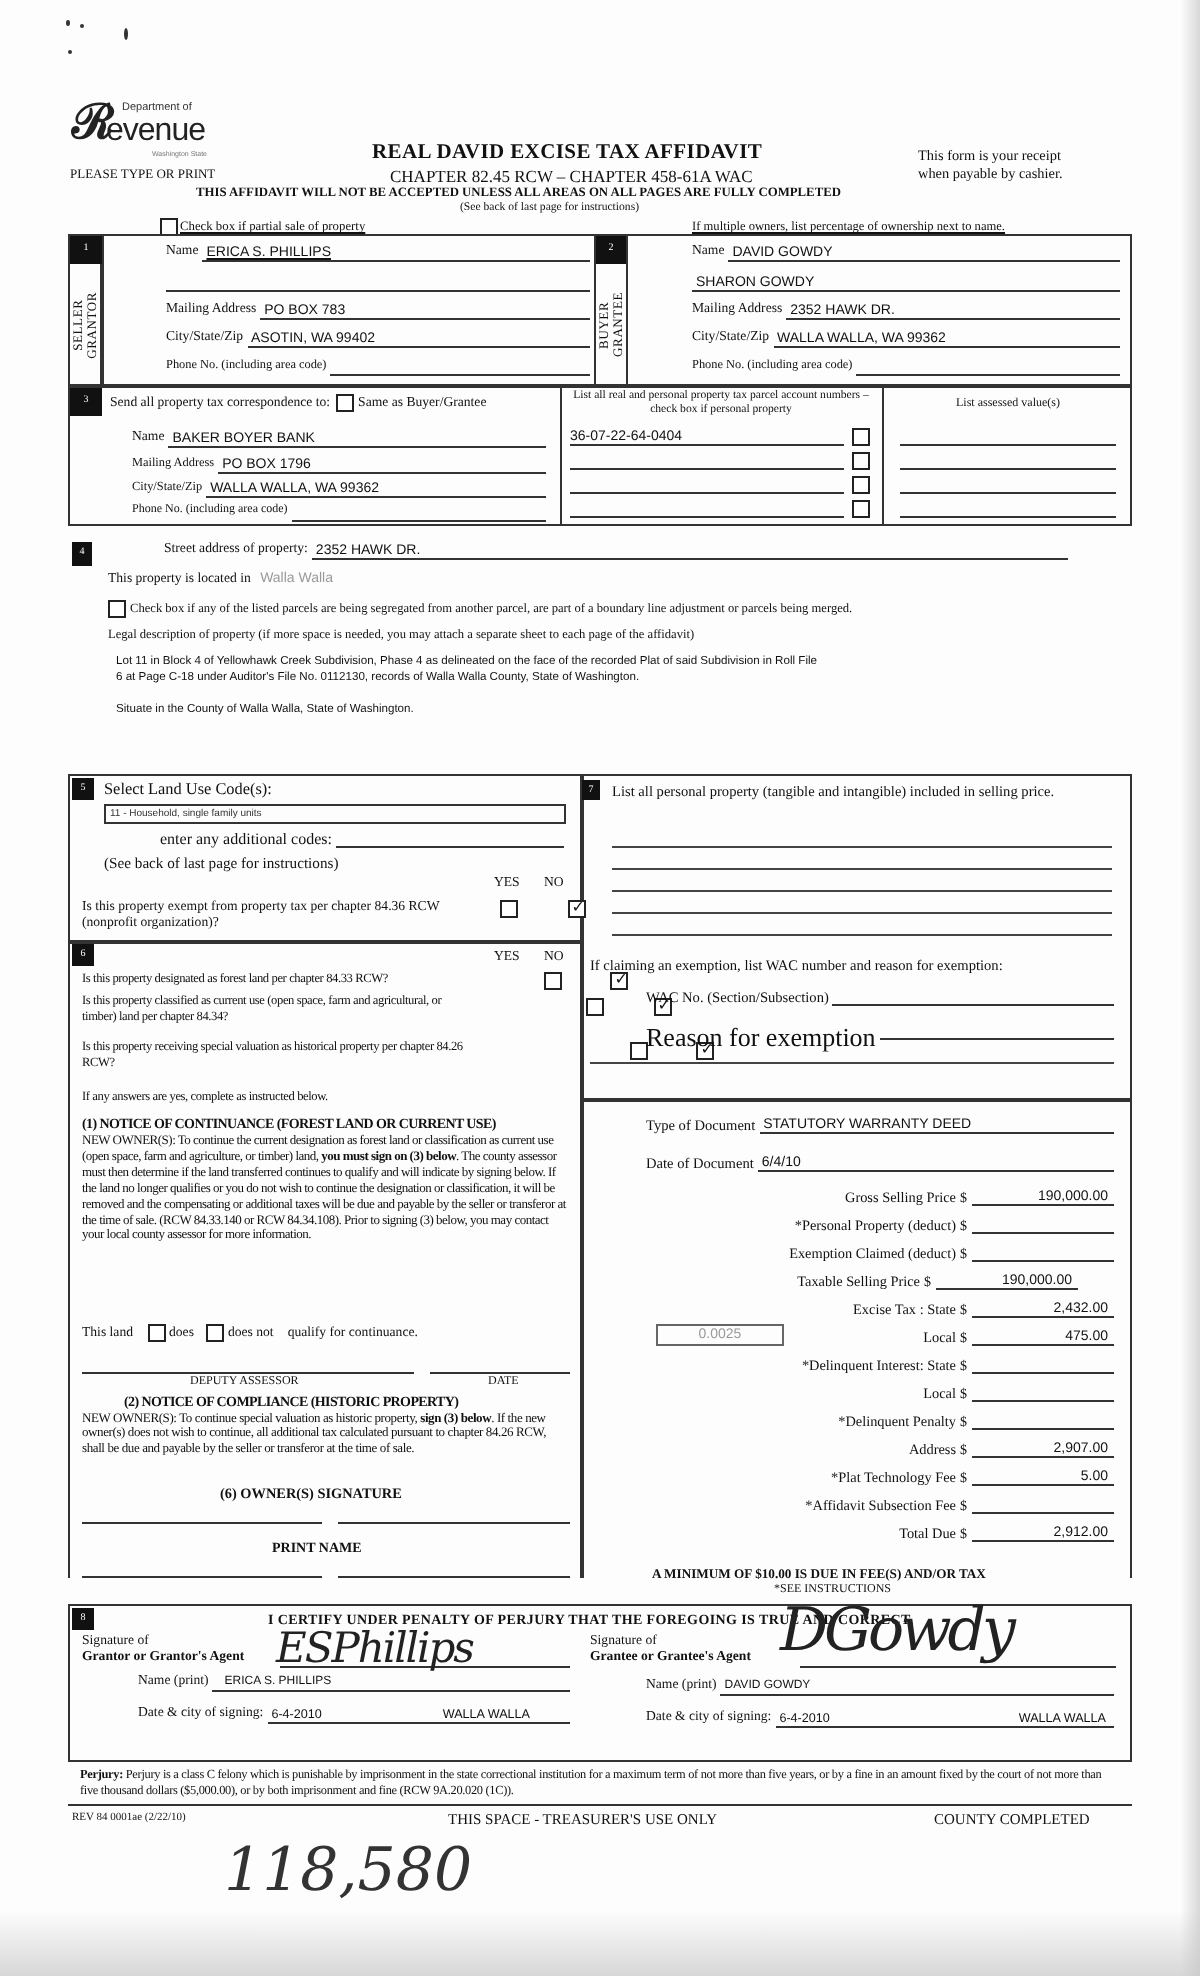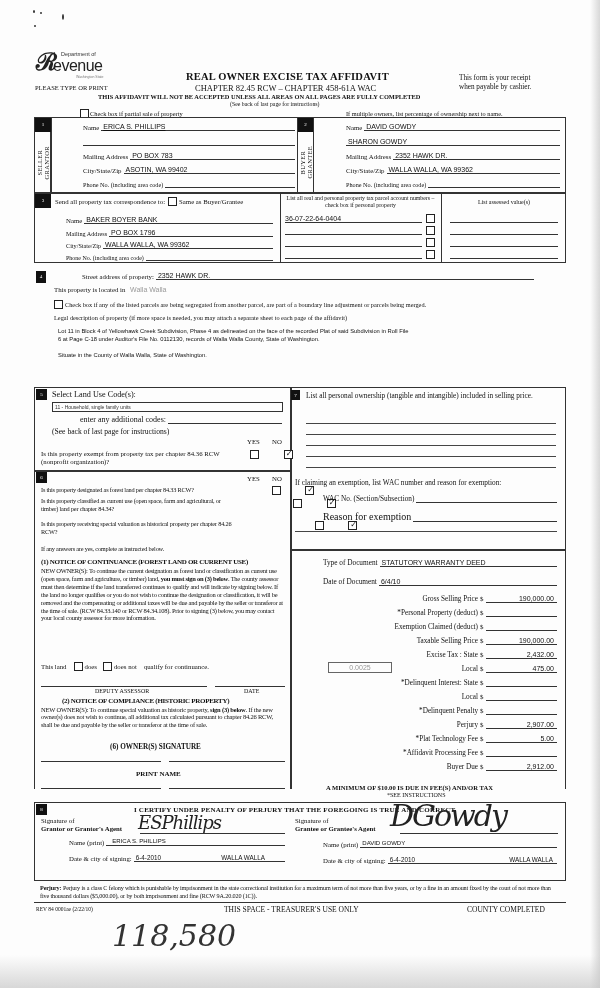--- a/index.html
+++ b/index.html
@@ -5,21 +5,21 @@
   * { box-sizing: border-box; margin: 0; padding: 0; }
   html, body { width: 600px; height: 988px; background: #fdfdfd; overflow: hidden; }
   body { font-family: "Liberation Serif", serif; color: #111; position: relative; font-size: 7px; }
   .abs { position: absolute; }
   .sans { font-family: "Liberation Sans", sans-serif; }
   .fill { font-family: "Liberation Sans", sans-serif; font-size: 7px; }
   .numbox { background: #111; color: #fff; font-size: 5px; text-align: center; line-height: 11px; width: 11px; height: 11px; }
   .cb { width: 9px; height: 9px; border: 1px solid #222; background: #fff; display: inline-block; vertical-align: middle; position: relative; }
   .cb.checked::after { content: "✓"; position: absolute; left: 1px; top: -2px; font-size: 8px; font-family: "DejaVu Sans", sans-serif; color: #111; }
   .box { border: 1px solid #333; }
-  .row { position: absolute; display: flex; align-items: flex-end; white-space: nowrap; padding-left: 28px; }
+  .row { position: absolute; display: flex; align-items: flex-start; white-space: nowrap; padding-left: 28px; }
   .row .lab { padding-right: 2px; }
   .row .val { flex: 1; border-bottom: 1px solid #333; padding-left: 2px; height: 9px; line-height: 9px; }
   .vert { writing-mode: vertical-rl; transform: rotate(180deg); font-size: 6.5px; text-align: center; letter-spacing: 0.3px; line-height: 7px; }
   .money { display:flex; align-items:flex-end; position:absolute; white-space:nowrap; }
   .money .lab { text-align: right; width: 185px; padding-right: 2px; font-size: 7.2px; }
   .money .dollar { width: 6px; }
   .money .amt { flex: 1; border-bottom: 1px solid #333; text-align: right; padding-right: 3px; font-family: "Liberation Sans", sans-serif; font-size: 7px; height: 9px; line-height: 9px; }
   .handwrite { font-family: "DejaVu Serif", serif; font-style: italic; color: #222; }
   .speck { position:absolute; background:#333; border-radius:50%; }
 </style>
@@ -35,21 +35,21 @@
 <div class="speck" style="left:34px;top:25px;width:2px;height:2px;"></div>
 
 
 <div class="abs" style="left:36px;top:48px;width:70px;height:34px;">
   <div class="abs sans" style="left:0;top:2px;font-size:24px;font-weight:bold;color:#222;line-height:24px;">ℛ</div>
   <div class="abs sans" style="left:25px;top:3px;font-size:5.5px;color:#333;">Department of</div>
   <div class="abs sans" style="left:17px;top:10px;font-size:16px;color:#222;letter-spacing:-0.5px;line-height:16px;">evenue</div>
   <div class="abs sans" style="left:40px;top:27px;font-size:3.5px;color:#777;">Washington State</div>
 </div>
 <div class="abs" style="left:35px;top:84px;font-size:6.5px;">PLEASE TYPE OR PRINT</div>
-<div class="abs" style="left:186px;top:71px;font-size:10.5px;font-weight:bold;letter-spacing:0.2px;">REAL OWNER EXCISE TAX AFFIDAVIT</div>
+<div class="abs" style="left:186px;top:71px;font-size:10.5px;font-weight:bold;letter-spacing:0.2px;">REAL DAVID EXCISE TAX AFFIDAVIT</div>
 <div class="abs" style="left:195px;top:83px;font-size:8.5px;">CHAPTER 82.45 RCW – CHAPTER 458-61A WAC</div>
 <div class="abs" style="left:459px;top:74px;font-size:7.2px;">This form is your receipt</div>
 <div class="abs" style="left:459px;top:83px;font-size:7.2px;">when payable by cashier.</div>
 <div class="abs" style="left:98px;top:93px;font-size:6.4px;font-weight:bold;">THIS AFFIDAVIT WILL NOT BE ACCEPTED UNLESS ALL AREAS ON ALL PAGES ARE FULLY COMPLETED</div>
 <div class="abs" style="left:230px;top:101px;font-size:5.8px;">(See back of last page for instructions)</div>
 <div class="abs" style="left:80px;top:109px;display:flex;align-items:center;">
   <span class="cb"></span>
   <span style="font-size:6.4px;text-decoration:underline;margin-left:1px;">Check box if partial sale of property</span>
 </div>
 <div class="abs" style="left:346px;top:110px;font-size:6.3px;text-decoration:underline;">If multiple owners, list percentage of ownership next to name.</div>
@@ -250,33 +250,33 @@
 </div>
 <div class="abs" style="left:110px;top:743px;font-size:7.2px;font-weight:bold;">(6)  OWNER(S) SIGNATURE</div>
 <div class="abs" style="left:41px;top:761px;width:120px;border-bottom:1px solid #333;"></div>
 <div class="abs" style="left:169px;top:761px;width:116px;border-bottom:1px solid #333;"></div>
 <div class="abs" style="left:136px;top:770px;font-size:7px;font-weight:bold;">PRINT NAME</div>
 <div class="abs" style="left:41px;top:788px;width:120px;border-bottom:1px solid #333;"></div>
 <div class="abs" style="left:169px;top:788px;width:116px;border-bottom:1px solid #333;"></div>
 
 
 <div class="abs numbox" style="left:291px;top:390px;width:9px;height:10px;">7</div>
-<div class="abs" style="left:306px;top:390px;width:250px;font-size:7.3px;line-height:11px;">List all  personal ownership (tangible and intangible) included in selling price.</div>
+<div class="abs" style="left:306px;top:390px;width:250px;font-size:7.3px;line-height:11px;">List all  personal property (tangible and intangible) included in selling price.</div>
 <div class="abs" style="left:306px;top:423px;width:250px;border-bottom:1px solid #444;"></div>
 <div class="abs" style="left:306px;top:434px;width:250px;border-bottom:1px solid #444;"></div>
 <div class="abs" style="left:306px;top:445px;width:250px;border-bottom:1px solid #444;"></div>
 <div class="abs" style="left:306px;top:456px;width:250px;border-bottom:1px solid #444;"></div>
 <div class="abs" style="left:306px;top:467px;width:250px;border-bottom:1px solid #444;"></div>
 <div class="abs" style="left:295px;top:478px;font-size:7.3px;white-space:nowrap;">If claiming an exemption, list WAC number and reason for exemption:</div>
 <div class="row" style="left:295px;top:494px;width:262px;">
   <span class="lab" style="font-size:7.3px;">WAC No. (Section/Subsection)</span>
   <span class="val fill"></span>
 </div>
 <div class="row" style="left:295px;top:511px;width:262px;">
-  <span class="lab" style="font-size:10px;">Reason for exemption</span>
+  <span class="lab" style="font-size:13px;">Reason for exemption</span>
   <span class="val fill"></span>
 </div>
 <div class="abs" style="left:295px;top:531px;width:262px;border-bottom:1px solid #444;"></div>
 <div class="abs" style="left:291px;top:549px;width:275px;height:1.5px;background:#333;"></div>
 
 <div class="row" style="left:295px;top:558px;width:262px;">
   <span class="lab" style="font-size:7.3px;">Type of Document</span>
   <span class="val fill">STATUTORY WARRANTY DEED</span>
 </div>
 <div class="row" style="left:295px;top:577px;width:262px;">
@@ -292,21 +292,21 @@
 <div class="money" style="left:295px;top:608px;width:262px;align-items:flex-end;">
   <span class="lab">*Personal Property (deduct)</span>
     <span class="dollar">$</span>
     <span class="amt"></span>
 </div>
 <div class="money" style="left:295px;top:622px;width:262px;">
   <span class="lab">Exemption Claimed (deduct)</span>
     <span class="dollar">$</span>
     <span class="amt"></span>
 </div>
-<div class="money" style="left:295px;top:636px;width:262px;">
+<div class="money" style="left:277px;top:636px;width:262px;">
   <span class="lab">Taxable Selling Price</span>
     <span class="dollar">$</span>
     <span class="amt">190,000.00</span>
 </div>
 <div class="money" style="left:295px;top:650px;width:262px;">
   <span class="lab">Excise Tax : State</span>
     <span class="dollar">$</span>
     <span class="amt">2,432.00</span>
 </div>
 <div class="abs sans" style="left:328px;top:662px;width:64px;height:11px;border:1px solid #666;color:#999;font-size:7px;text-align:center;line-height:10px;">0.0025</div>
@@ -324,53 +324,53 @@
   <span class="lab">Local</span>
     <span class="dollar">$</span>
     <span class="amt"></span>
 </div>
 <div class="money" style="left:295px;top:706px;width:262px;">
   <span class="lab">*Delinquent Penalty</span>
     <span class="dollar">$</span>
     <span class="amt"></span>
 </div>
 <div class="money" style="left:295px;top:720px;width:262px;">
-  <span class="lab">Perjury</span>
+  <span class="lab">Address</span>
     <span class="dollar">$</span>
     <span class="amt">2,907.00</span>
 </div>
 <div class="money" style="left:295px;top:734px;width:262px;">
   <span class="lab">*Plat Technology Fee</span>
     <span class="dollar">$</span>
     <span class="amt">5.00</span>
 </div>
 <div class="money" style="left:295px;top:748px;width:262px;">
-  <span class="lab">*Affidavit Processing Fee</span>
+  <span class="lab">*Affidavit Subsection Fee</span>
     <span class="dollar">$</span>
     <span class="amt"></span>
 </div>
 <div class="money" style="left:295px;top:762px;width:262px;">
-  <span class="lab">Buyer Due</span>
+  <span class="lab">Total Due</span>
     <span class="dollar">$</span>
     <span class="amt">2,912.00</span>
 </div>
 <div class="abs" style="left:326px;top:784px;font-size:6.6px;font-weight:bold;white-space:nowrap;">A MINIMUM OF $10.00 IS DUE IN FEE(S) AND/OR TAX</div>
 <div class="abs" style="left:387px;top:792px;font-size:6px;">*SEE INSTRUCTIONS</div>
 
 
 <div class="abs" style="left:34px;top:802px;width:532px;height:78px;border-top:1.5px solid #333;border-left:1.5px solid #333;border-right:1.5px solid #333;"></div>
 <div class="abs numbox" style="left:36px;top:804px;width:11px;height:11px;">8</div>
 <div class="abs" style="left:134px;top:806px;font-size:7px;font-weight:bold;letter-spacing:0.2px;white-space:nowrap;font-variant:small-caps;">I CERTIFY UNDER PENALTY OF PERJURY THAT THE FOREGOING IS TRUE AND CORRECT.</div>
 
 <div class="abs" style="left:41px;top:817px;font-size:6.8px;line-height:8px;">
   <div>Signature of</div>
   <div style="font-weight:bold;">Grantor or Grantor's Agent</div>
 </div>
 <div class="abs" style="left:140px;top:833px;width:145px;border-bottom:1px solid #333;"></div>
-<div class="abs handwrite" style="left:138px;top:812px;font-size:18px;letter-spacing:-1px;">ESPhillips</div>
+<div class="abs handwrite" style="left:138px;top:812px;font-size:21px;letter-spacing:-1px;">ESPhillips</div>
 <div class="row" style="left:41px;top:837px;width:244px;">
   <span class="lab" style="font-size:6.8px;">Name (print)</span>
   <span class="val fill" style="font-size:6px;padding-left:6px;">ERICA S. PHILLIPS</span>
 </div>
 <div class="row" style="left:41px;top:853px;width:244px;">
   <span class="lab" style="font-size:6.8px;">Date &amp; city of signing:</span>
   <span class="val fill" style="font-size:6.3px;display:flex;justify-content:space-between;padding-right:20px;">
     <span>6-4-2010</span>
       <span>WALLA WALLA</span>
   </span>

